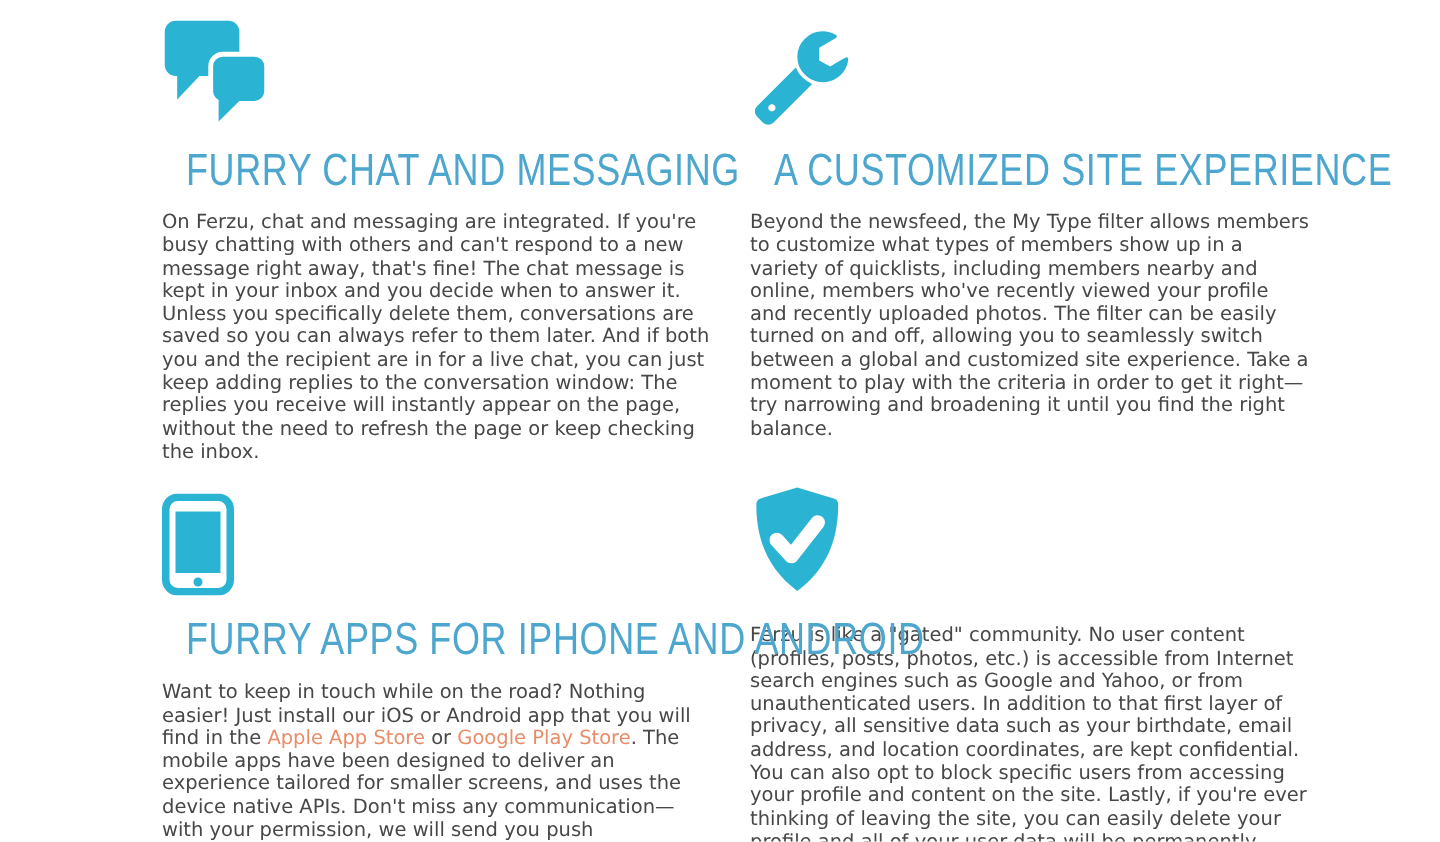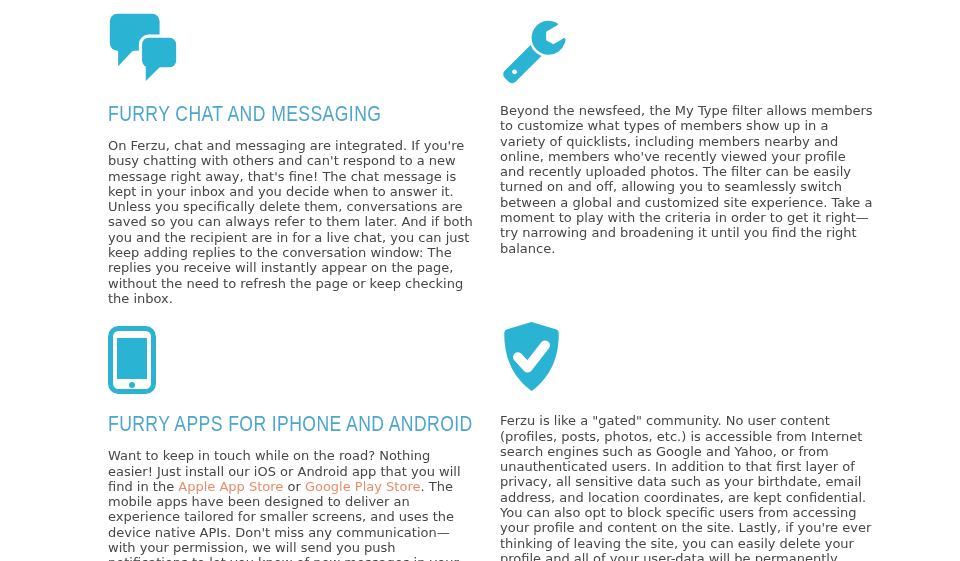--- a/index.html
+++ b/index.html
@@ -26,24 +26,24 @@
   .feature{min-width:0;}
   .icon-area{
     height:74px;
     display:flex;
     align-items:flex-end;
     margin-bottom:19px;
     color:var(--icon);
   }
   .icon-area svg{display:block;}
   .feature h2{
-    margin:0;
+    margin:16px;
     font-family:"Liberation Sans", sans-serif;
     font-weight:400;
-    font-size:22px;
+    font-size:30px;
     line-height:22px;
     color:var(--heading);
     white-space:nowrap;
   }
   .feature h2 .t{
     display:inline-block;
     transform:scaleX(0.8);
     transform-origin:left center;
     letter-spacing:0.5px;
   }
@@ -86,20 +86,21 @@
   </div>
 
   <div class="feature">
     <div class="icon-area">
       <span>
         <svg width="68" height="68" viewBox="0 0 1792 1792" fill="currentColor">
           <path d="M448 1472q0-26-19-45t-45-19-45 19-19 45 19 45 45 19 45-19 19-45zm644-420l-682 682q-37 37-90 37-52 0-91-37l-106-108q-38-36-38-90 0-53 38-91l681-681q39 98 114.5 173.5t173.5 114.5zm634-435q0 39-23 106-47 134-164.5 217.5t-258.5 83.5q-185 0-316.5-131.5t-131.5-316.5 131.5-316.5 316.5-131.5q58 0 121.5 16.5t107.5 46.5q16 11 16 28t-16 28l-293 169v224l193 107q5-3 79-48.5t135.5-81 70.5-35.5q15 0 23.5 10t8.5 25z"></path>
         </svg>
       </span>
     </div>
+    <h2><span class="t">A CUSTOMIZED SITE EXPERIENCE</span></h2>
     <p>Beyond the newsfeed, the My Type filter allows members to customize what types of members show up in a variety of quicklists, including members nearby and online, members who've recently viewed your profile and recently uploaded photos. The filter can be easily turned on and off, allowing you to seamlessly switch between a global and customized site experience. Take a moment to play with the criteria in order to get it right—try narrowing and broadening it until you find the right balance.</p>
   </div>
 
   <div class="feature">
     <div class="icon-area">
       <span>
         <svg width="48" height="68" viewBox="0 0 48 68">
           <rect x="2.5" y="2.5" width="43" height="63" rx="8" fill="none" stroke="currentColor" stroke-width="5"></rect>
           <rect x="9" y="12" width="30" height="41" fill="currentColor"></rect>
           <circle cx="24" cy="59" r="3" fill="currentColor"></circle>

